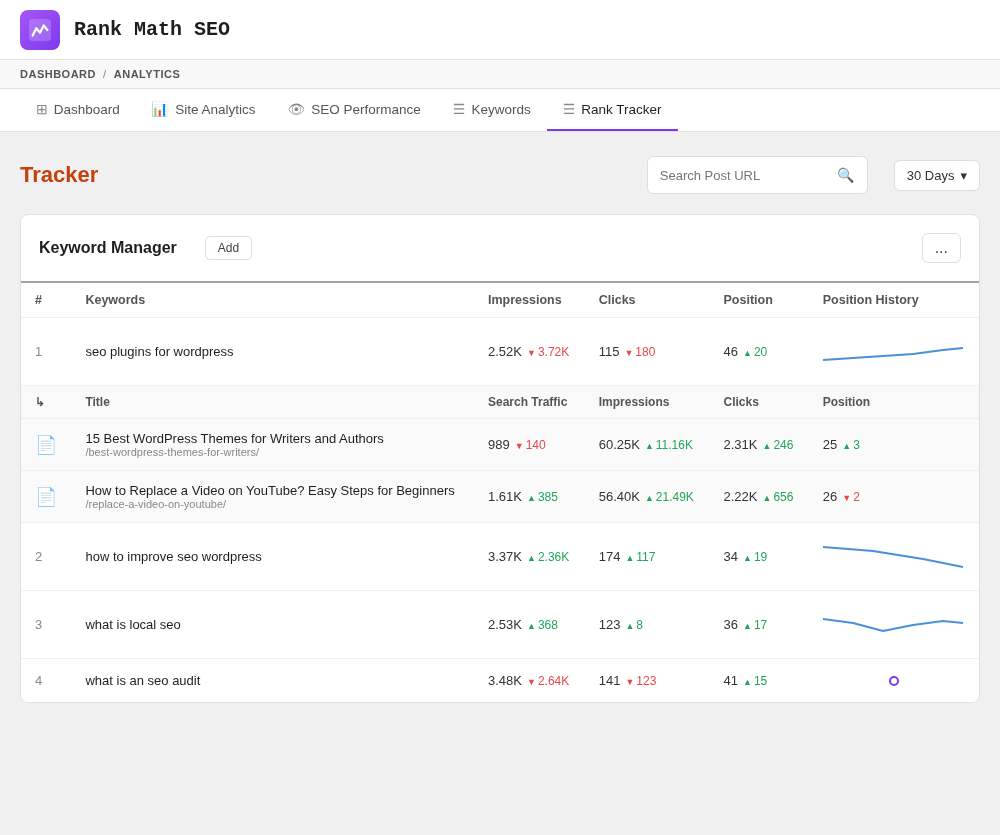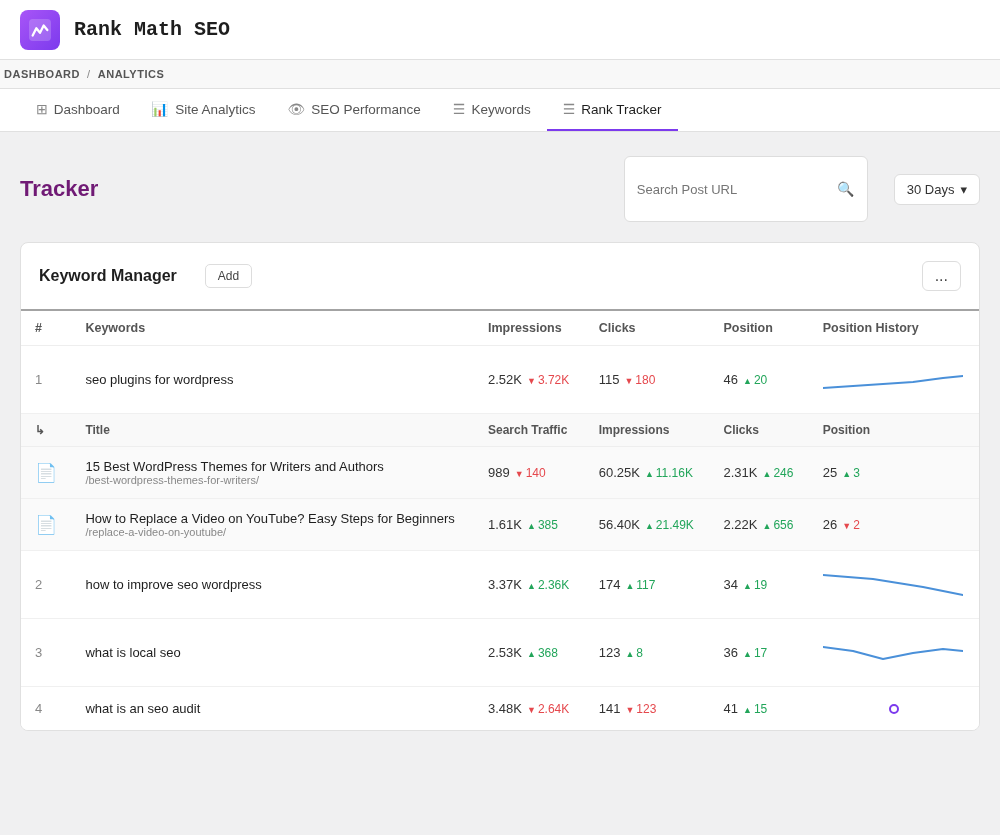--- a/index.html
+++ b/index.html
@@ -21,21 +21,21 @@
       display: flex; align-items: center; justify-content: center;
       margin-right: 14px;
       flex-shrink: 0;
     }
     .app-logo svg { width: 22px; height: 22px; }
     .app-title { font-size: 20px; font-weight: 600; color: #1e1e1e; }
 
     .breadcrumb-bar {
       background: #f8f8f8;
       border-bottom: 1px solid #e0e0e0;
-      padding: 8px 4px;
+      padding: 8px 20px;
       font-size: 11px;
       color: #888;
       letter-spacing: 0.5px;
     }
     .breadcrumb-bar span { color: #555; font-weight: 600; }
 
     .nav-tabs-bar {
       background: #fff;
       border-bottom: 1px solid #e0e0e0;
       padding: 0 20px;
@@ -61,32 +61,32 @@
     .page-content {
       padding: 24px 20px;
     }
 
     .page-toolbar {
       display: flex;
       align-items: center;
       justify-content: space-between;
       margin-bottom: 20px;
     }
-    .page-heading { font-size: 22px; font-weight: 600; color: #701a75; }
+    .page-heading { font-size: 22px; font-weight: 600; color: #c2410c; }
 
     .toolbar-right { display: flex; gap: 10px; align-items: center; }
 
     .search-box {
       display: flex; align-items: center;
       border: 1px solid #ddd;
       border-radius: 6px;
       background: #fff;
-      padding: 24px 12px;
+      padding: 10px 12px;
       gap: 8px;
-      width: 244px;
+      width: 221px;
     }
     .search-box input {
       border: none; outline: none;
       font-size: 13px; color: #666;
       width: 100%; background: transparent;
     }
     .search-box .search-icon { color: #aaa; font-size: 14px; }
 
     .days-select {
       display: flex; align-items: center;

